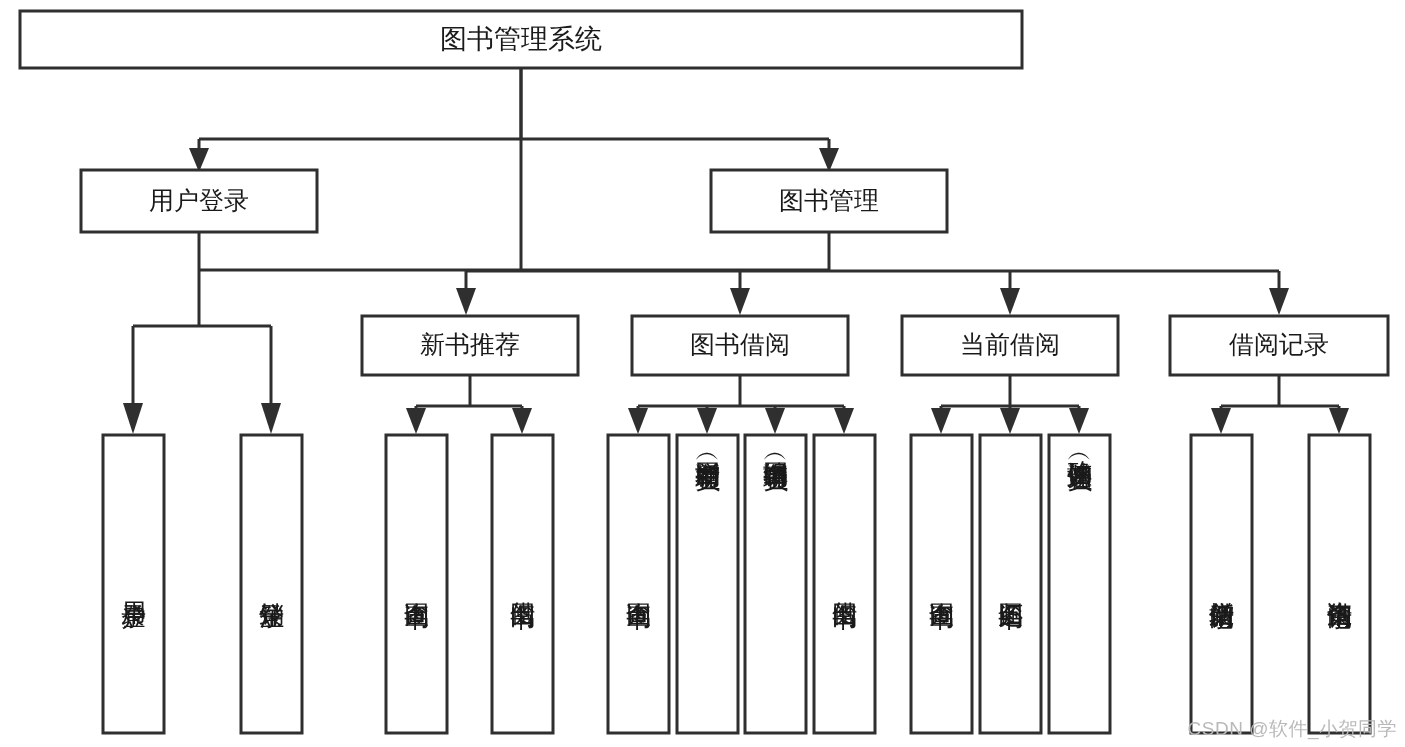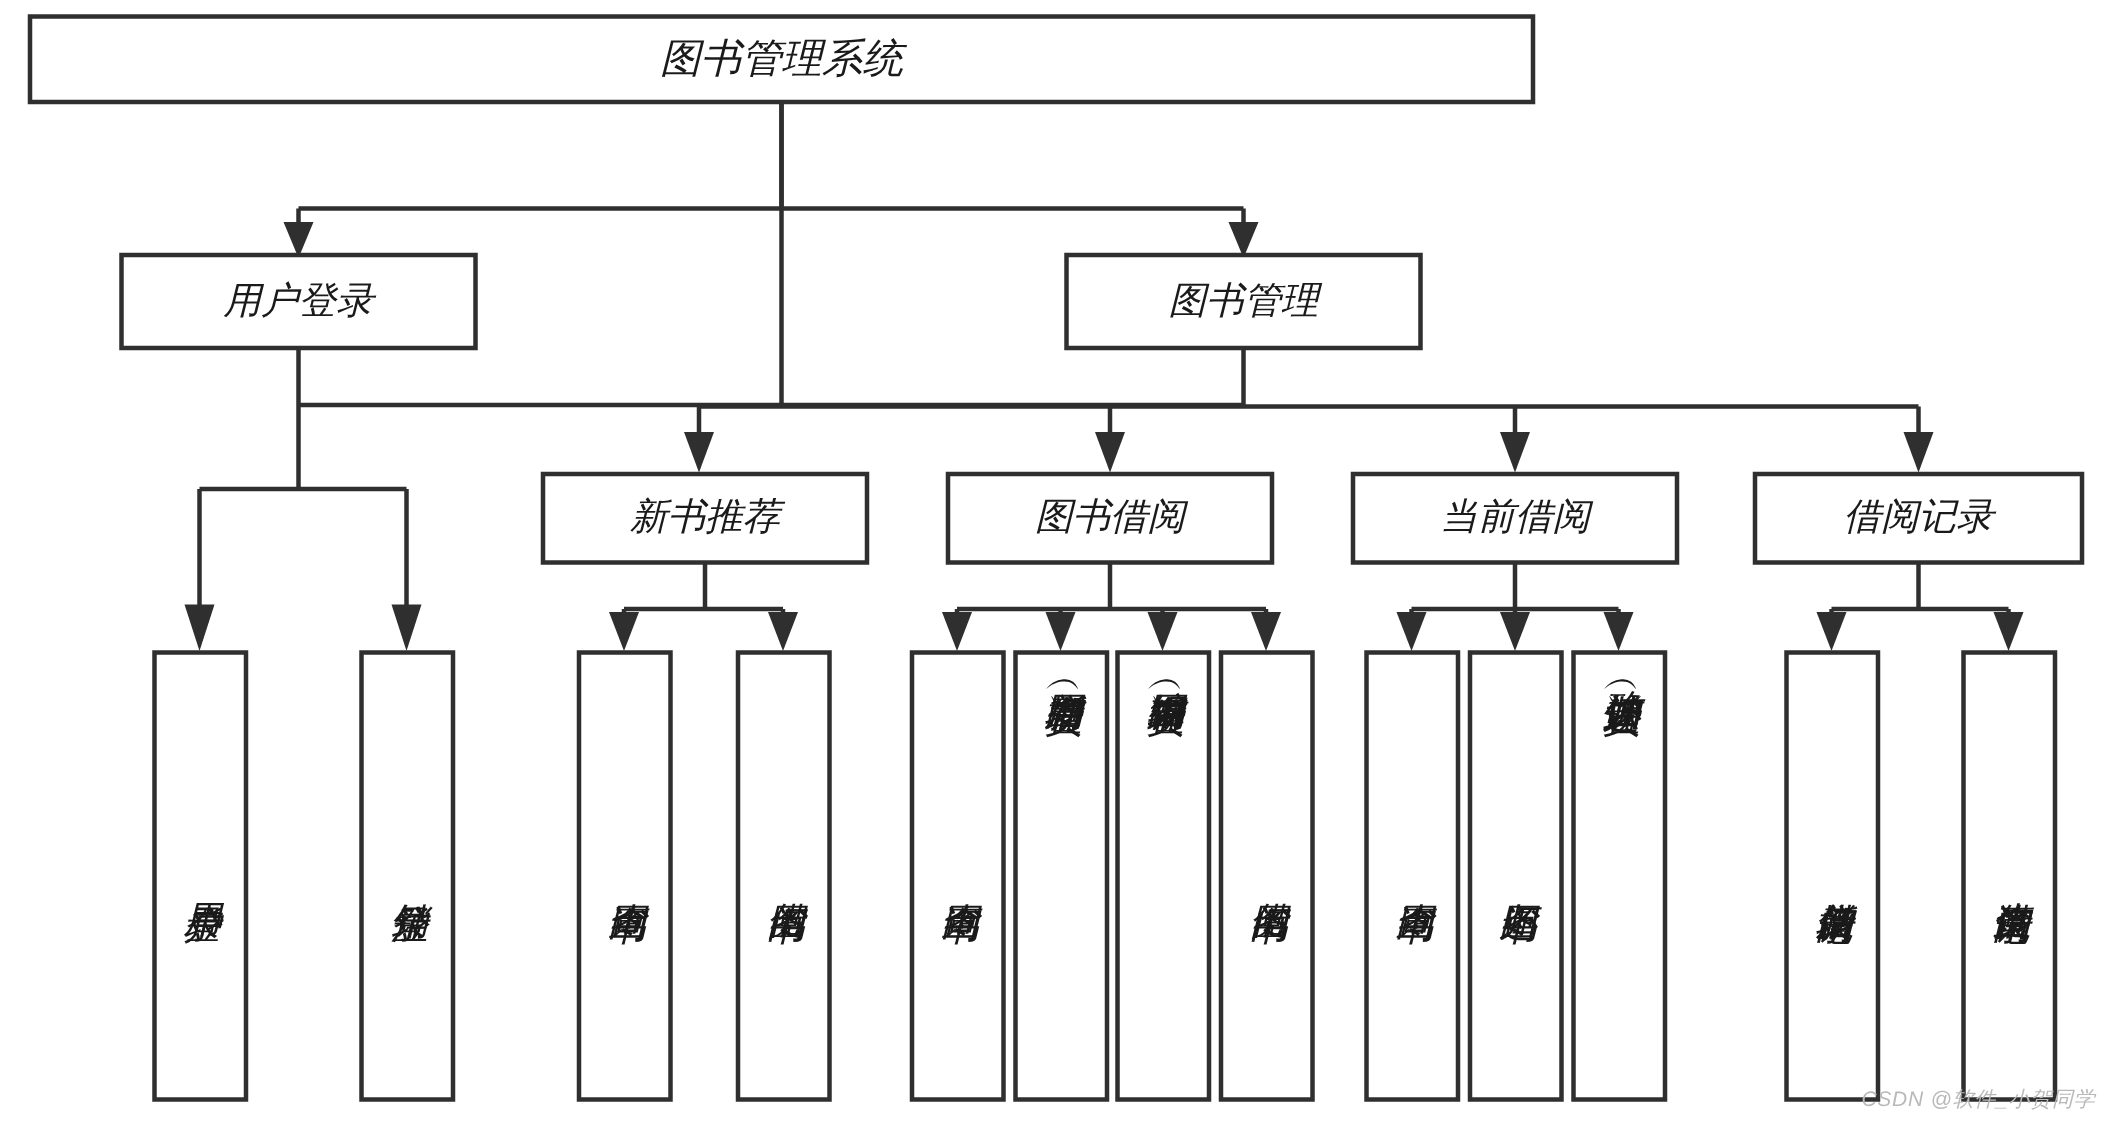--- a/index.html
+++ b/index.html
@@ -11,21 +11,20 @@
     width: 1405px;
     height: 747px;
     font-family: "Liberation Sans", "DejaVu Sans", sans-serif;
     overflow: hidden;
     position: relative;
   }
   #diagram-root {
     position: relative;
     width: 1405px;
     height: 747px;
-    font-style: italic;
   }
   svg.diagram-canvas {
     position: absolute;
     left: 0;
     top: 0;
     width: 1405px;
     height: 747px;
   }
   .node-rect {
     fill: #ffffff;
@@ -64,21 +63,21 @@
     writing-mode: vertical-rl;
     text-orientation: upright;
     letter-spacing: 1px;
     white-space: nowrap;
   }
   .watermark {
     position: absolute;
     right: 8px;
     bottom: 5px;
     font-family: "Liberation Sans", "DejaVu Sans", sans-serif;
-    font-size: 14px;
+    font-size: 19px;
     color: #b9b9b9;
     letter-spacing: 0.5px;
     white-space: nowrap;
   }
 </style>
 </head>
 <body>
 
 <div id="diagram-root">
 

